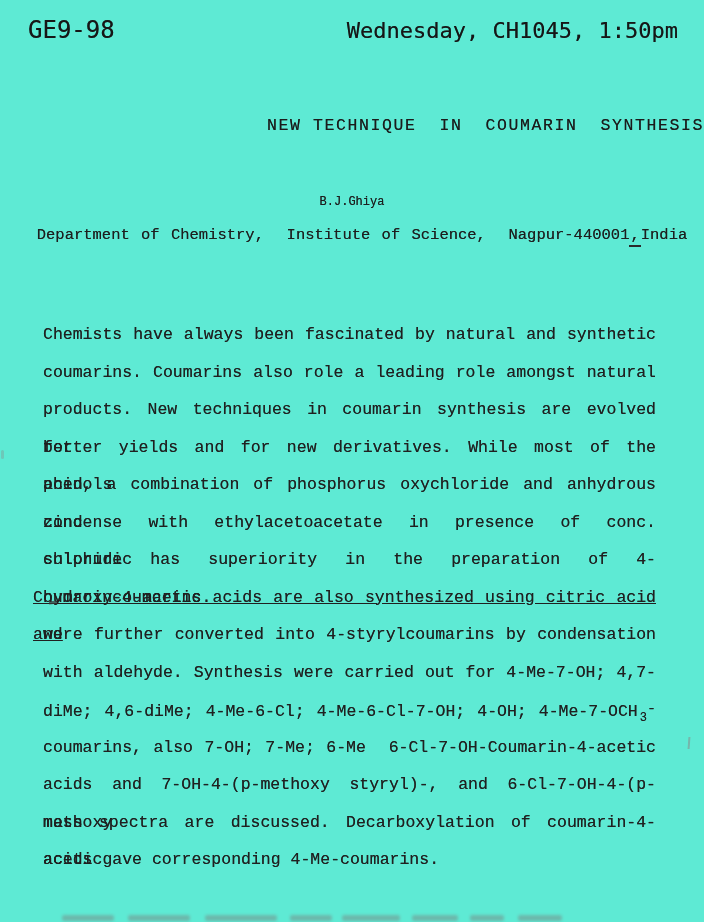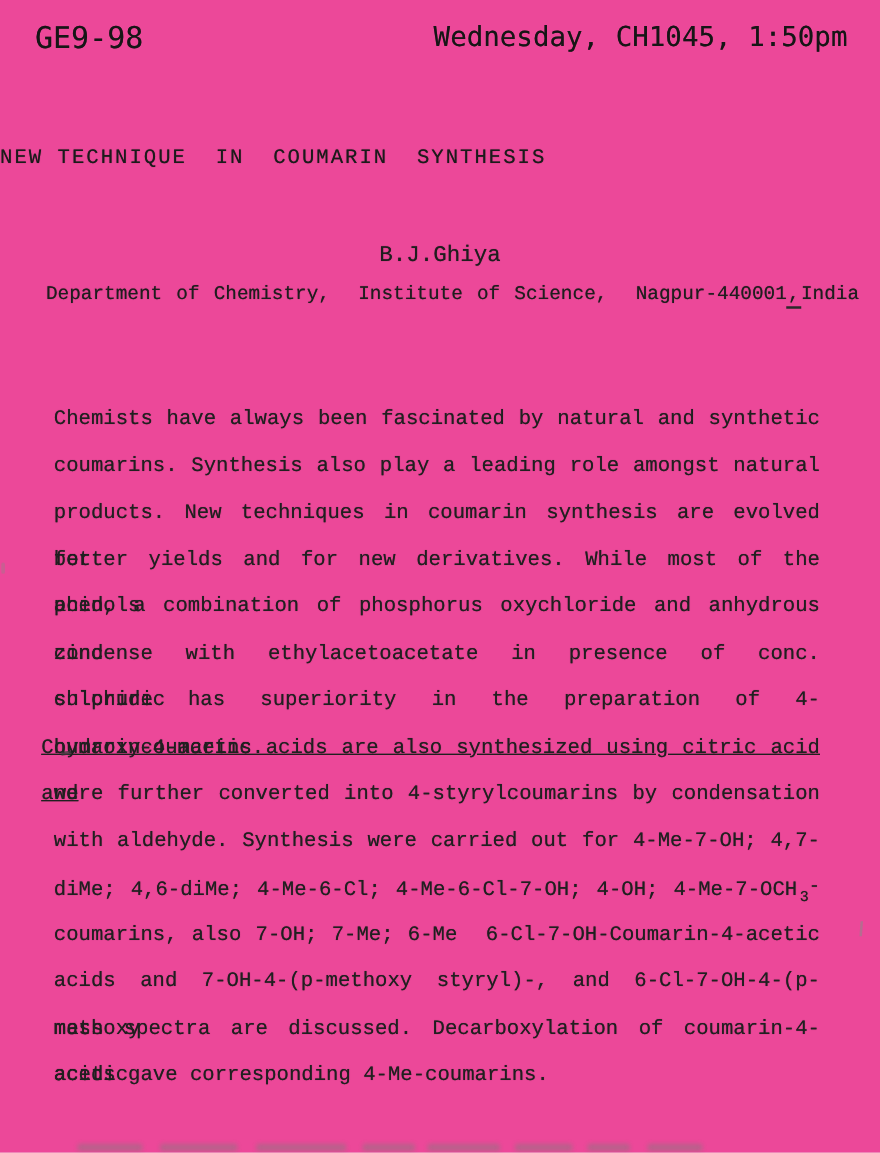--- a/index.html
+++ b/index.html
@@ -4,47 +4,47 @@
 <style>
   html,body{margin:0;padding:0;}
   body{
     width:704px;height:922px;
     background:#f4f4f2;
     font-family:"Liberation Mono", monospace;
     overflow:hidden;
   }
   .page{
     position:relative;width:704px;height:922px;
-    background:#ec4899;
+    background:#5eead4;
     color:#1e1e1e;
   }
   
   .hdr-left{
     position:absolute;top:16px;left:28px;
     font-family:"DejaVu Sans Mono", monospace;
     font-size:24px;color:#161616;
     text-shadow:0 0 .5px rgba(20,20,20,.6);
   }
   .hdr-right{
     position:absolute;top:18px;right:26px;
     font-family:"DejaVu Sans Mono", monospace;
     font-size:22px;color:#161616;
     text-shadow:0 0 .5px rgba(20,20,20,.6);
   }
   
   .title{
     position:absolute;top:116px;left:0;width:704px;
-    text-align:left;white-space:pre;
+    text-align:right;white-space:pre;
     font-size:16.5px;letter-spacing:1.6px;
     color:#1b1b1b;
     text-shadow:0 0 .6px rgba(20,20,20,.7);
   }
   .author{
     position:absolute;top:195px;left:0;width:704px;
-    text-align:center;font-size:18px;
+    text-align:center;font-size:12px;
     text-shadow:0 0 .6px rgba(20,20,20,.7);
   }
   .affil{
     position:absolute;top:226px;left:0;width:704px;
     text-align:center;font-size:15.5px;word-spacing:2px;
     transform:translateX(10px);
     text-shadow:0 0 .6px rgba(20,20,20,.7);
   }
   .affil .uline{border-bottom:2px solid #2a2a2a;padding:0 1px 1px 1px;}
   
@@ -86,21 +86,21 @@
   <div class="hdr-right">Wednesday, CH1045, 1:50pm</div>
 
   <div class="title">NEW TECHNIQUE  IN  COUMARIN  SYNTHESIS</div>
 
   <div class="author">B.J.Ghiya</div>
 
   <div class="affil"><span>Department of Chemistry, &nbsp;Institute of Science, &nbsp;Nagpur-440001</span><span class="uline">,</span><span>India</span></div>
 
   <div class="abstract">
     <div class="bline">Chemists have always been fascinated by natural and synthetic</div>
-    <div class="bline">coumarins. Synthesis also play a leading role amongst natural</div>
+    <div class="bline">coumarins. Coumarins also role a leading role amongst natural</div>
     <div class="bline">products. New techniques in coumarin synthesis are evolved for</div>
     <div class="bline">better yields and for new derivatives. While most of the phenols</div>
     <div class="bline">acid, a combination of phosphorus oxychloride and anhydrous zinc</div>
     <div class="bline">condense with ethylacetoacetate in presence of conc. sulphuric</div>
     <div class="bline">chloride has superiority in the preparation of 4-hydroxycoumarins.</div>
     <div class="bline outdent">Coumarin-4-acetic acids are also synthesized using citric acid and</div>
     <div class="bline">were further converted into 4-styrylcoumarins by condensation</div>
     <div class="bline">with aldehyde. Synthesis were carried out for 4-Me-7-OH; 4,7-</div>
     <div class="bline"><span>diMe; 4,6-diMe; 4-Me-6-Cl; 4-Me-6-Cl-7-OH; 4-OH; 4-Me-7-OCH</span><sub>3</sub><sup>-</sup></div>
     <div class="bline">coumarins, also 7-OH; 7-Me; 6-Me &nbsp;6-Cl-7-OH-Coumarin-4-acetic</div>

